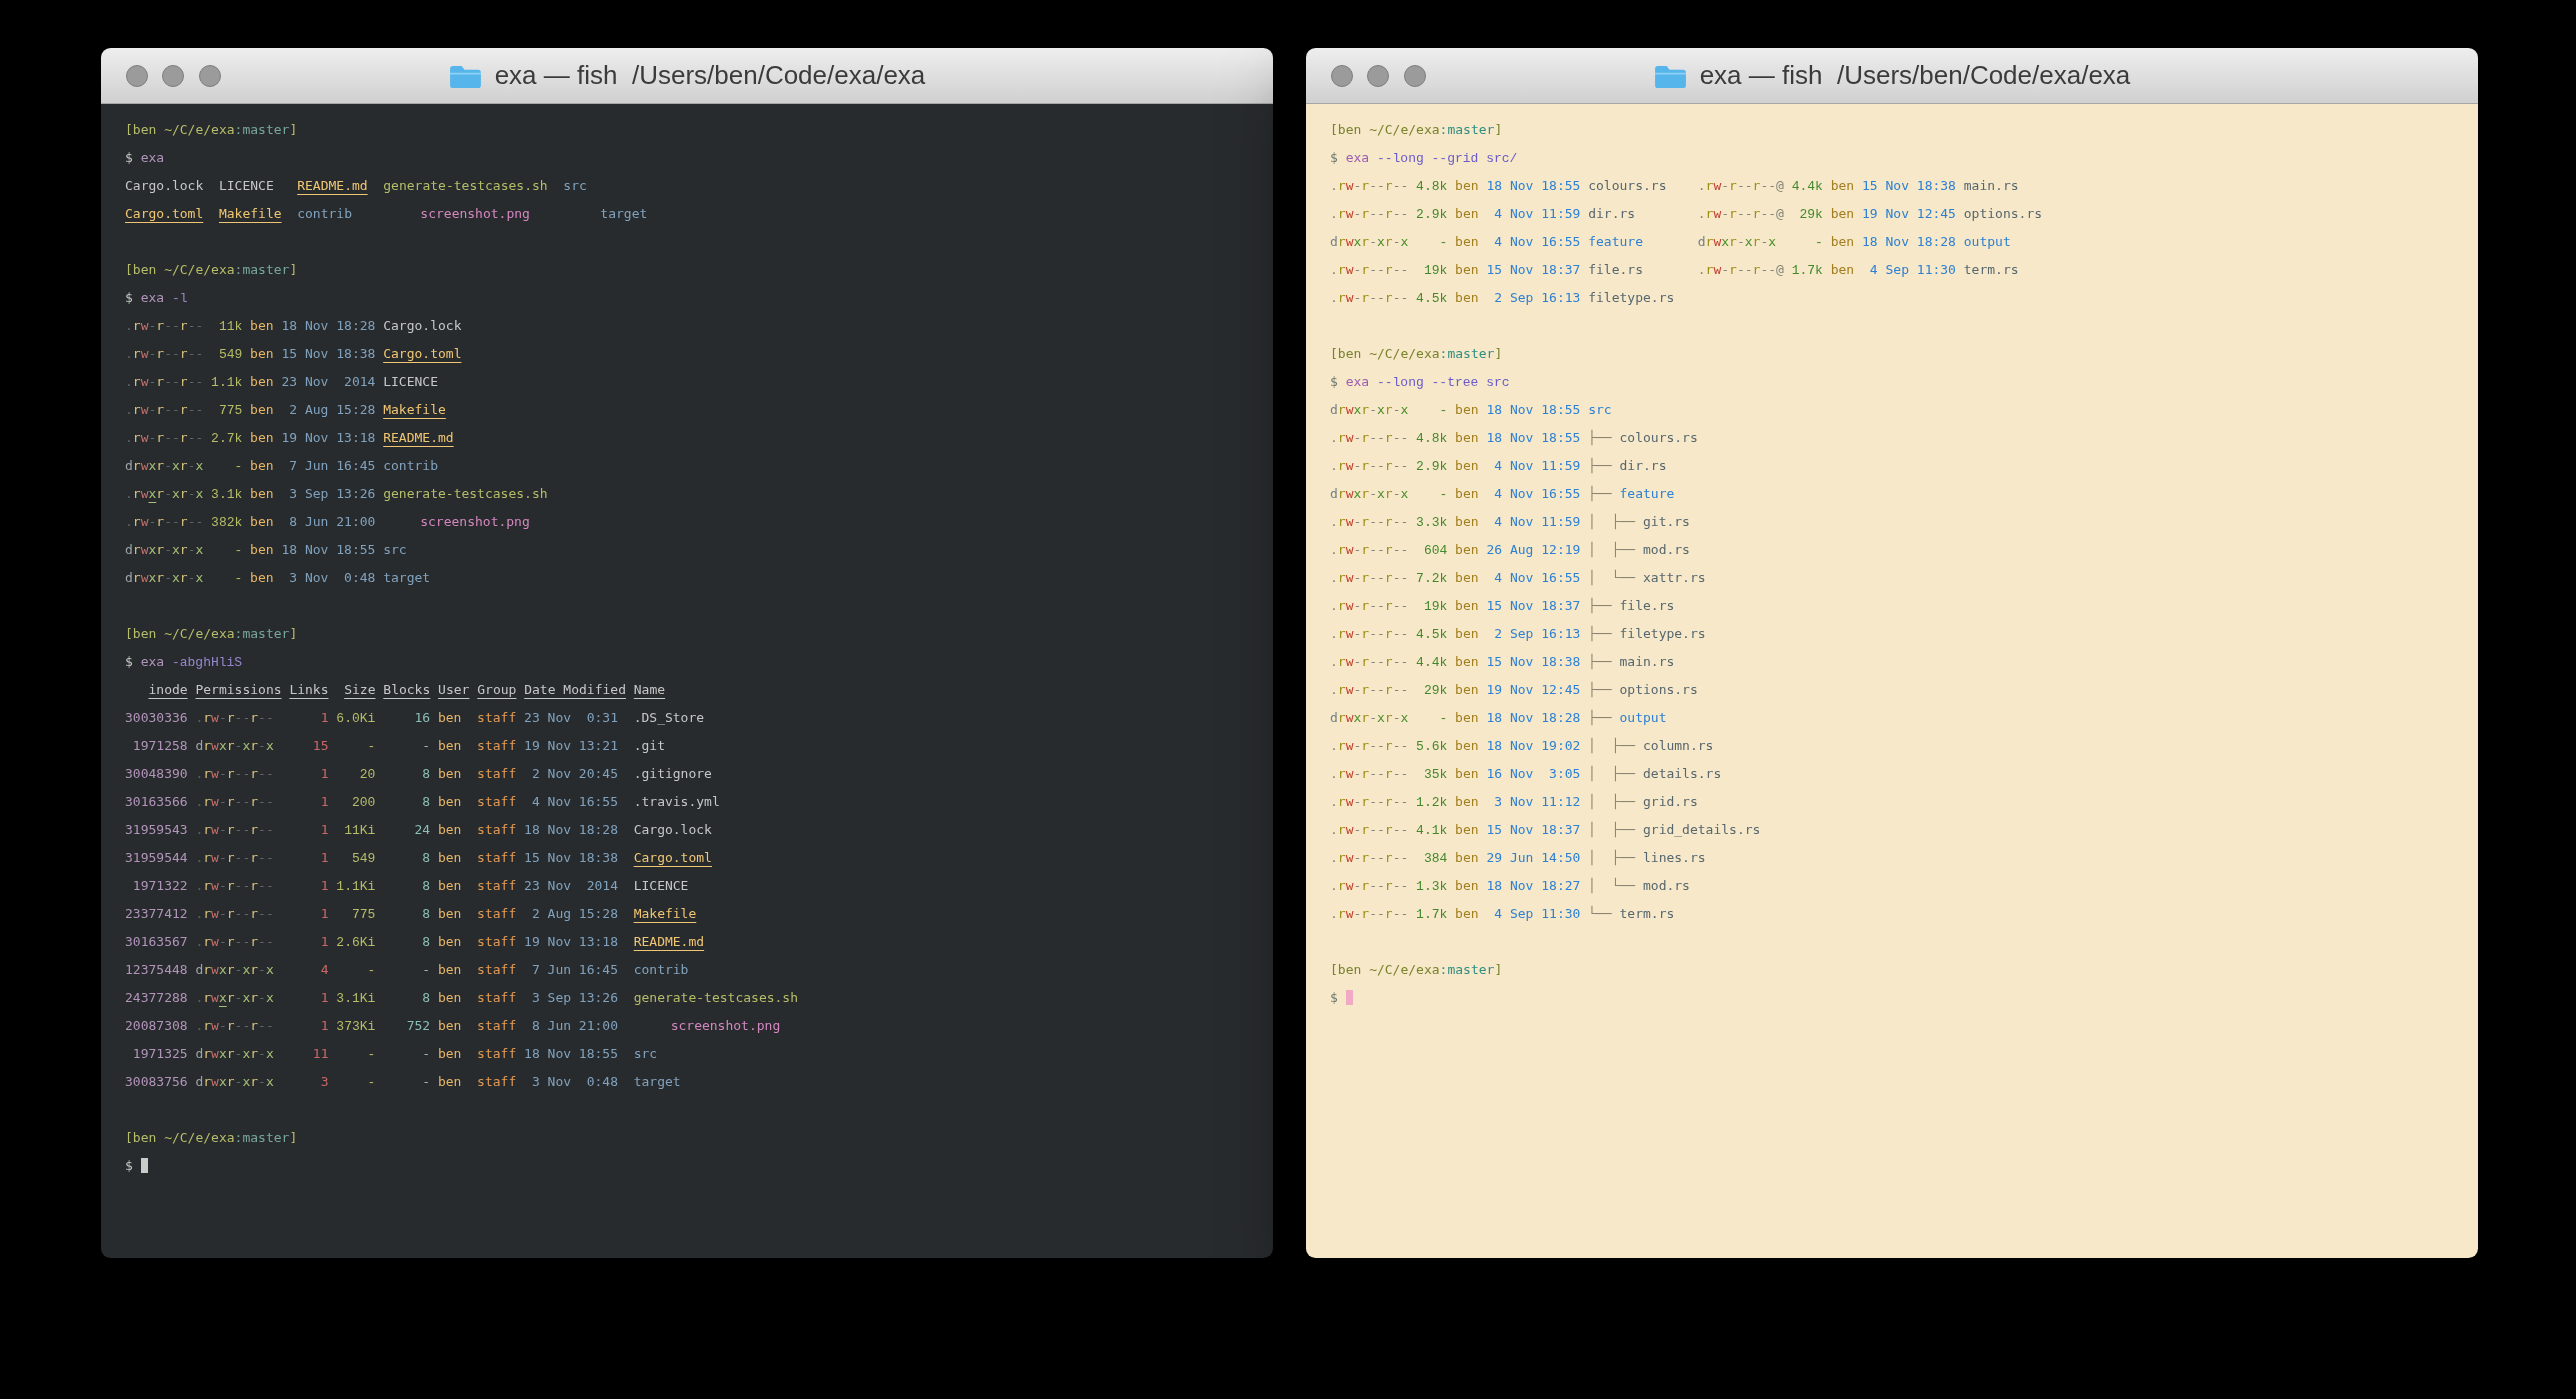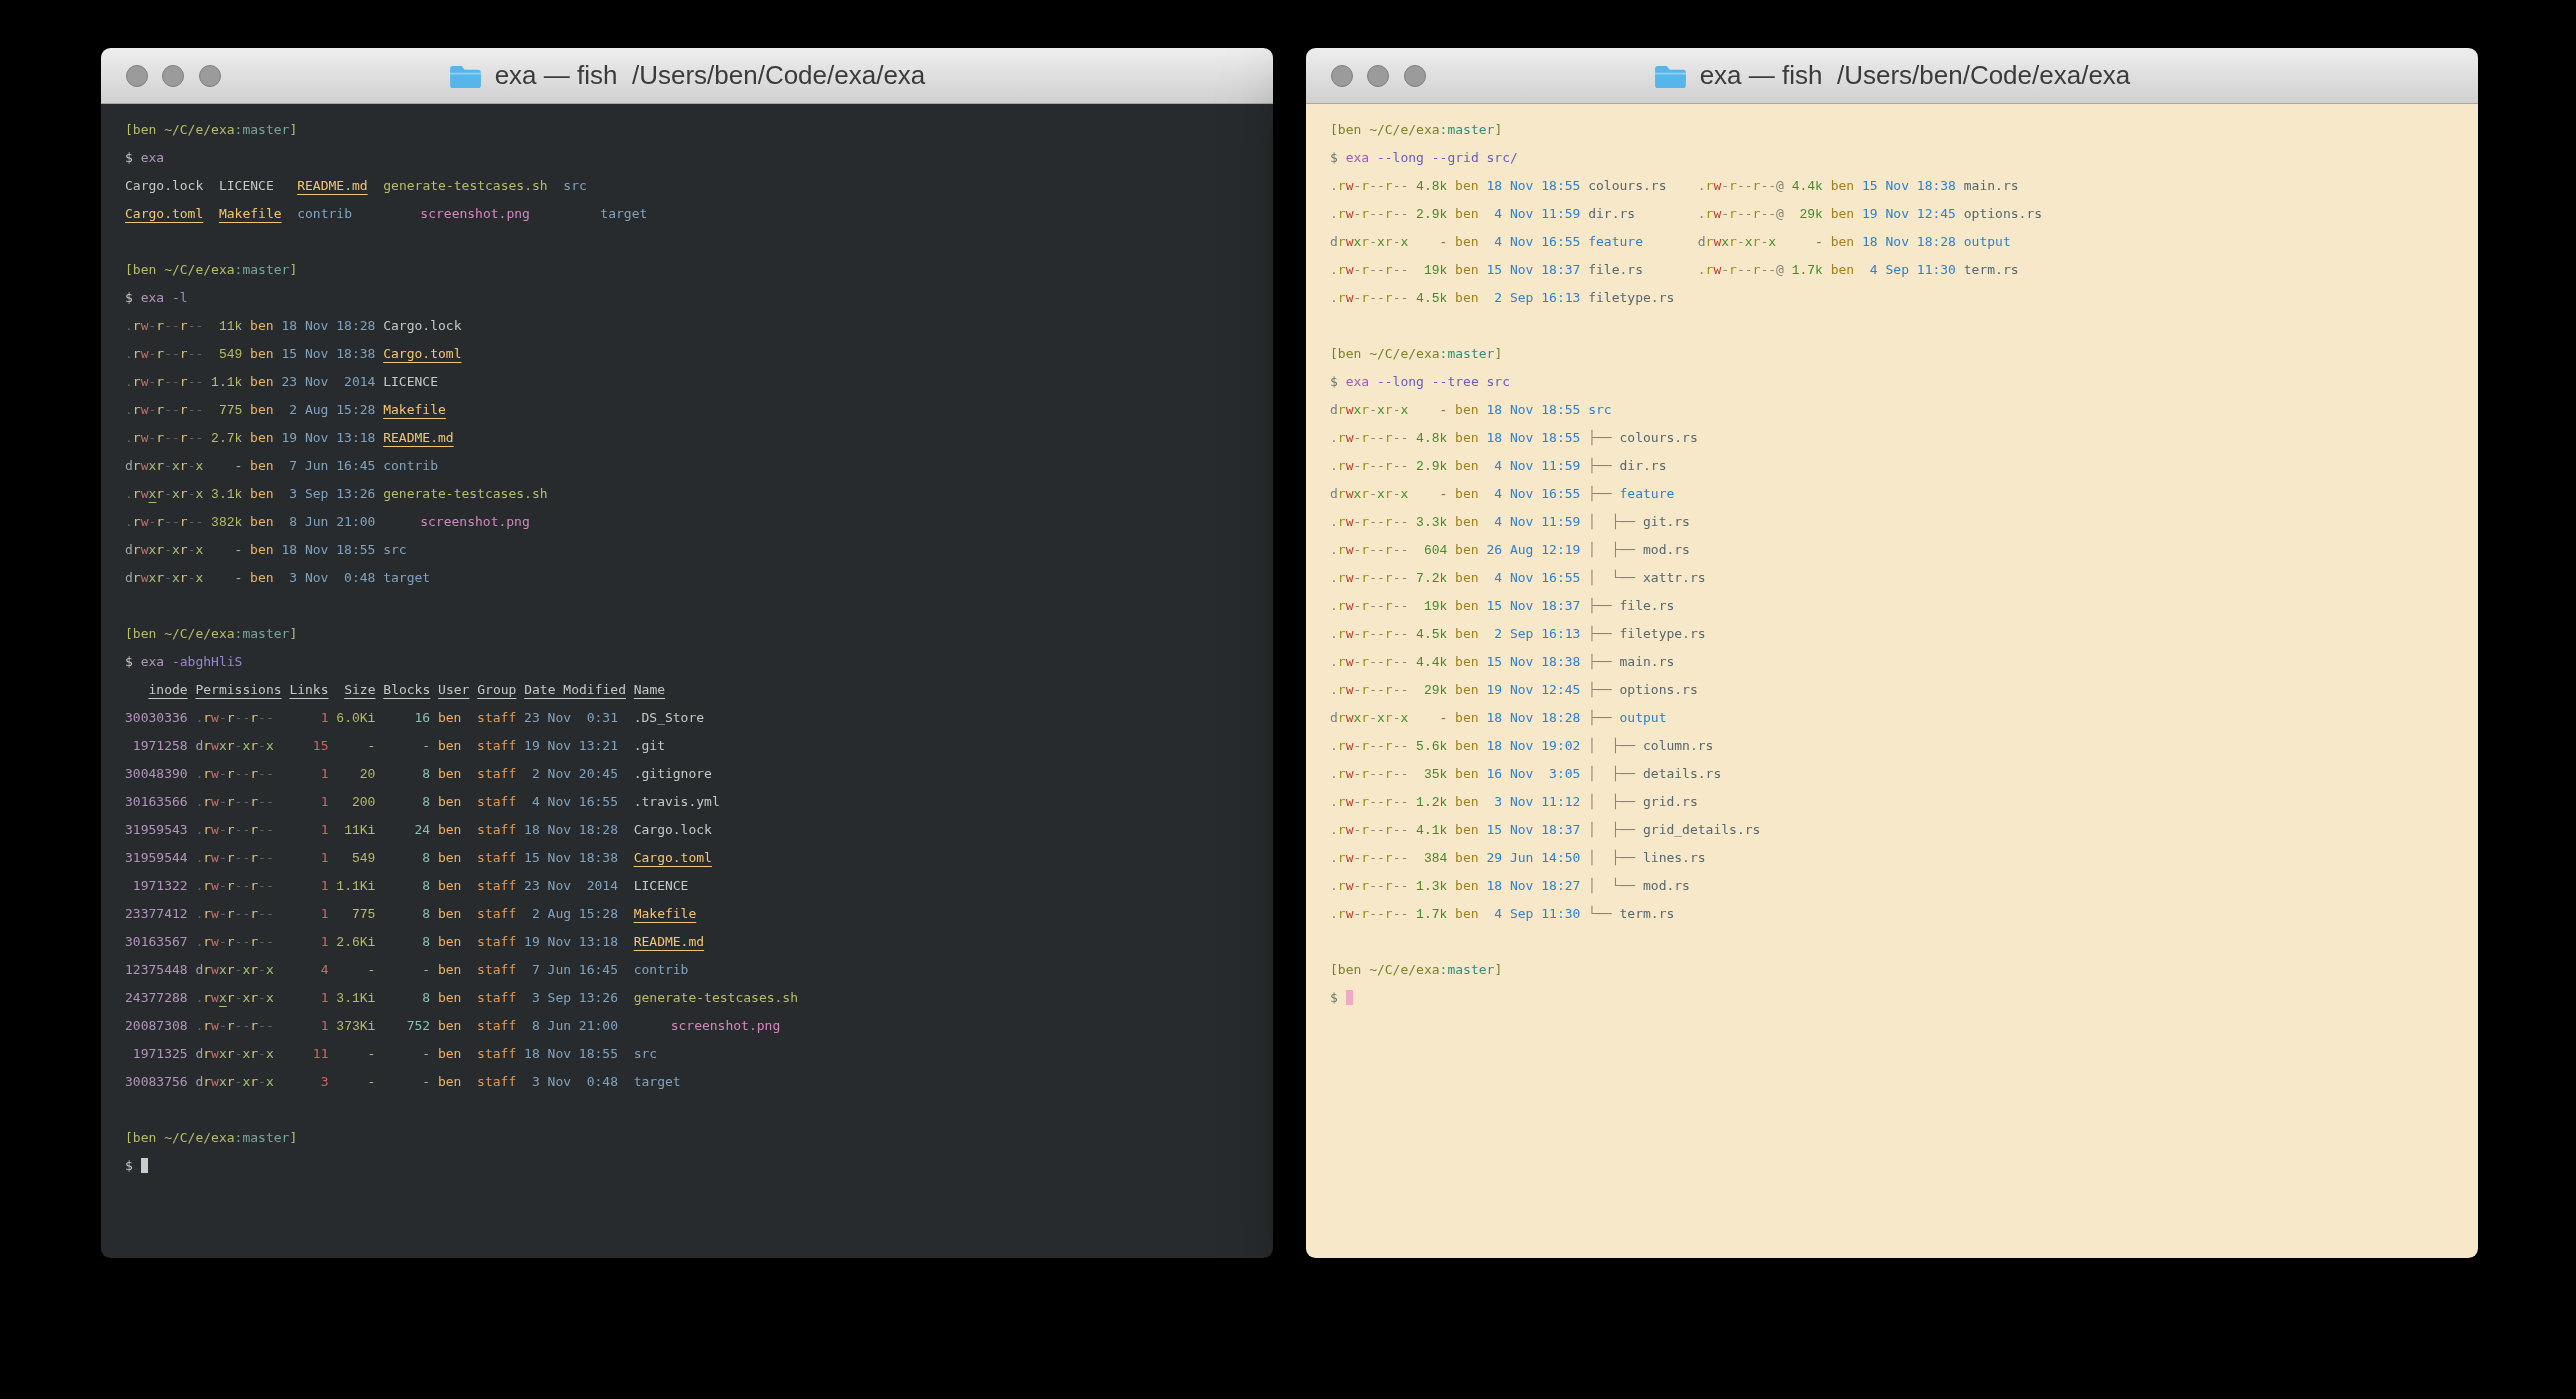--- a/index.html
+++ b/index.html
@@ -45,21 +45,21 @@
     --yu:#9c8d15;--sh:#43892b;--png:#c465a7;--ino:#9c5cb4;--lk:#c43e2a;--bl:#2f8e80;
     --hd:#57676f;--tree:#8b8472;--curbg:#f2a9c4;
   }
   pre{margin:0;font-family:inherit;}
   .ln{height:28px;white-space:pre;}
   .ln span.t{color:var(--t);}
   .ln span.pr{color:var(--pr);}
   .ln span.ms{color:var(--ms);}
   .ln span.dl{color:var(--dl);}
   .ln span.cmd{color:var(--cmd);}
-  .ln span.arg{color:var(--arg);}
+  .ln span.arg{color:var(--arg);font-family:Liberation Mono, monospace;}
   .ln span.g{color:var(--g);}
   .ln span.fd{color:var(--fd);}
   .ln span.r{color:var(--r);}
   .ln span.w{color:var(--w);}
   .ln span.x{color:var(--x);}
   .ln span.sz{color:var(--sz);font-family:Liberation Mono, monospace;}
   .ln span.us{color:var(--us);}
   .ln span.gr{color:var(--gr);}
   .ln span.dt{color:var(--dt);}
   .ln span.nm{color:var(--nm);margin-top:44px;}

